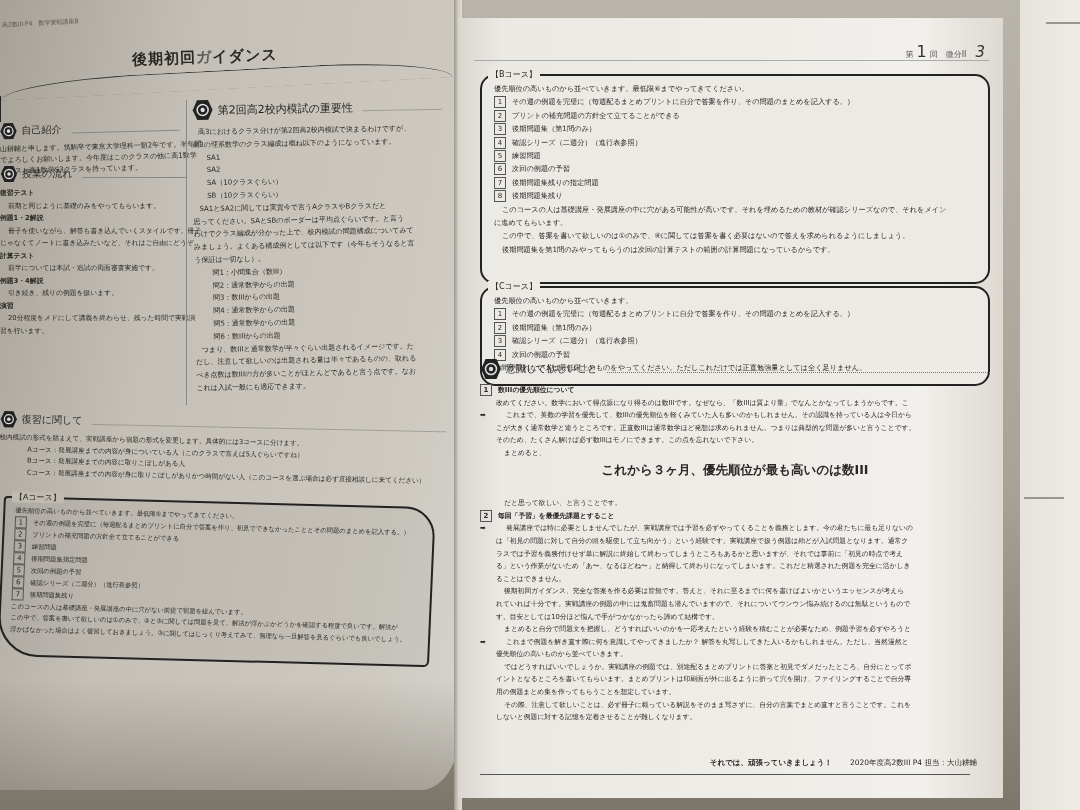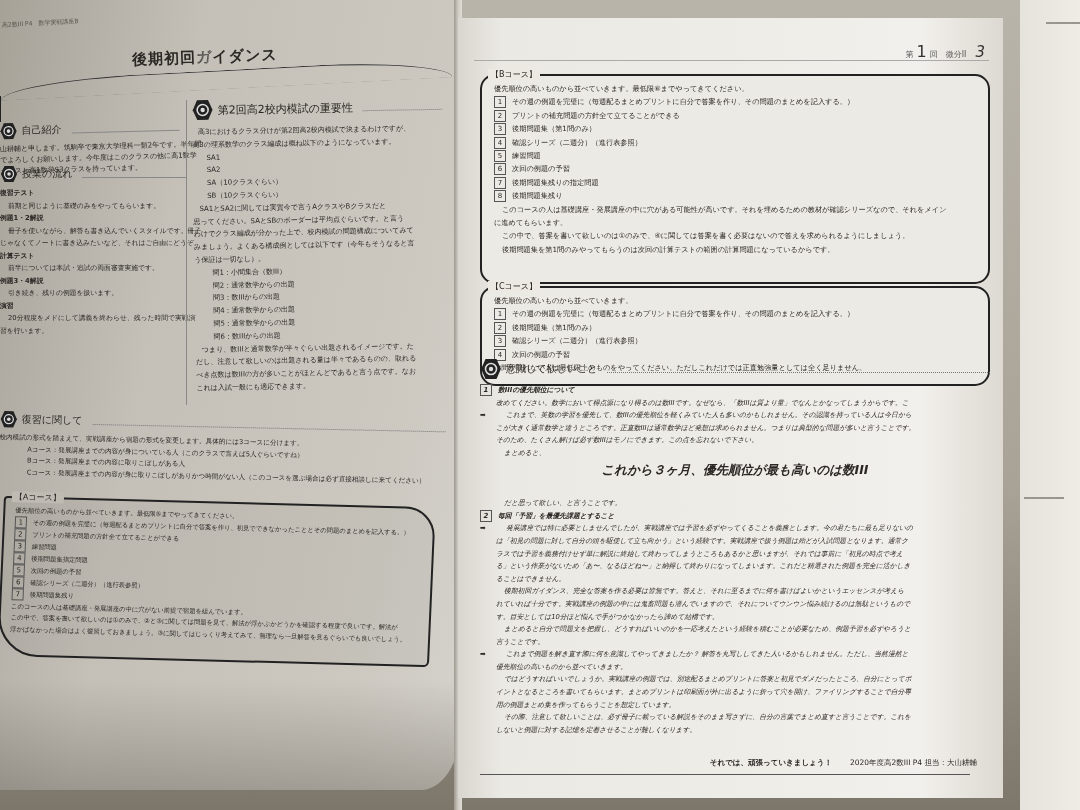--- a/index.html
+++ b/index.html
@@ -210,42 +210,41 @@
   <div class="abs" style="left:22px;top:340px;width:510px;">
     <div class="sec-h" style="font-size:10px;">
       <span class="hex" style="width:22px;height:22px"><svg viewBox="0 0 20 20">
             <polygon points="5,1 15,1 19,10 15,19 5,19 1,10" fill="#222"></polygon>
             <circle cx="10" cy="10" r="5" fill="none" stroke="#ddd" stroke-width="1.4"></circle>
             <circle cx="10" cy="10" r="2" fill="#ddd"></circle>
           </svg></span>
       <span>意識して欲しいこと</span>
       <span class="dots"></span>
     </div>
-    <div style="font-size:6.8px;line-height:12.6px;margin-top:4px;font-style:italic;">
+    <div style="font-size:6.8px;line-height:12.6px;margin-top:4px;">
 
       <span class="item bold"><span class="num">1</span><span>数IIIの優先順位について</span></span>
       <span class="item" style="padding-left:16px">改めてください。数学において得点源になり得るのは数IIIです。なぜなら、「数IIIは質より量」でなんとかなってしまうからです。こ</span>
       <span class="item"><span class="arrow">➡</span><span style="padding-left:10px">これまで、英数の学習を優先して、数IIIの優先順位を軽くみていた人も多いのかもしれません。その認識を持っている人は今日から</span></span>
       <span class="item" style="padding-left:16px">こが大きく通常数学と違うところです。正直数IIIは通常数学ほど発想は求められません。つまりは典型的な問題が多いと言うことです。</span>
       <span class="item" style="padding-left:16px">そのため、たくさん解けば必ず数IIIはモノにできます。この点を忘れないで下さい。</span>
       <span class="item" style="padding-left:24px">まとめると、</span>
       <div class="big" style="margin:4px 0 21px;">これから３ヶ月、優先順位が最も高いのは数III</div>
       <span class="item" style="padding-left:24px">だと思って欲しい、と言うことです。</span>
 
       <span class="item bold"><span class="num">2</span><span>毎回「予習」を最優先課題とすること</span></span>
       <span class="item"><span class="arrow">➡</span><span style="padding-left:10px">発展講座では特に必要としませんでしたが、実戦講座では予習を必ずやってくることを義務とします。今の君たちに最も足りないの</span></span>
       <span class="item" style="padding-left:16px">は「初見の問題に対して自分の頭を駆使して立ち向かう」という経験です。実戦講座で扱う例題は殆どが入試問題となります。通常ク</span>
       <span class="item" style="padding-left:16px">ラスでは予習を義務付けせず単に解説に終始して終わってしまうところもあるかと思いますが、それでは事前に「初見の時点で考え</span>
       <span class="item" style="padding-left:16px">る」という作業がないため「あ〜、なるほどね〜」と納得して終わりになってしまいます。これだと精選された例題を完全に活かしき</span>
       <span class="item" style="padding-left:16px">ることはできません。</span>
       <span class="item" style="padding-left:24px">後期初回ガイダンス、完全な答案を作る必要は皆無です。答えと、それに至るまでに何を書けばよいかというエッセンスが考えら</span>
       <span class="item" style="padding-left:16px">れていれば十分です。実戦講座の例題の中には鬼畜問題も潜んでいますので、それについてウンウン悩み続けるのは無駄というもので</span>
       <span class="item" style="padding-left:16px">す。目安としては10分ほど悩んで手がつかなかったら諦めて結構です。</span>
       <span class="item" style="padding-left:24px">まとめると自分で問題文を把握し、どうすればいいのかを一応考えたという経験を積むことが必要なため、例題予習を必ずやろうと</span>
-      <span class="item" style="padding-left:16px">言うことです。</span>
 
       <span class="item"><span class="arrow">➡</span><span style="padding-left:10px">これまで例題を解き直す際に何を意識してやってきましたか？ 解答を丸写ししてきた人いるかもしれません。ただし、当然漫然と</span></span>
       <span class="item" style="padding-left:16px">優先順位の高いものから並べていきます。</span>
       <span class="item" style="padding-left:24px">ではどうすればいいでしょうか。実戦講座の例題では、別途配るまとめプリントに答案と初見でダメだったところ、自分にとってポ</span>
       <span class="item" style="padding-left:16px">イントとなるところを書いてもらいます。まとめプリントは印刷面が外に出るように折って穴を開け、ファイリングすることで自分専</span>
       <span class="item" style="padding-left:16px">用の例題まとめ集を作ってもらうことを想定しています。</span>
       <span class="item" style="padding-left:24px">その際、注意して欲しいことは、必ず冊子に載っている解説をそのまま写さずに、自分の言葉でまとめ直すと言うことです。これを</span>
       <span class="item" style="padding-left:16px">しないと例題に対する記憶を定着させることが難しくなります。</span>
     </div>
   </div>

